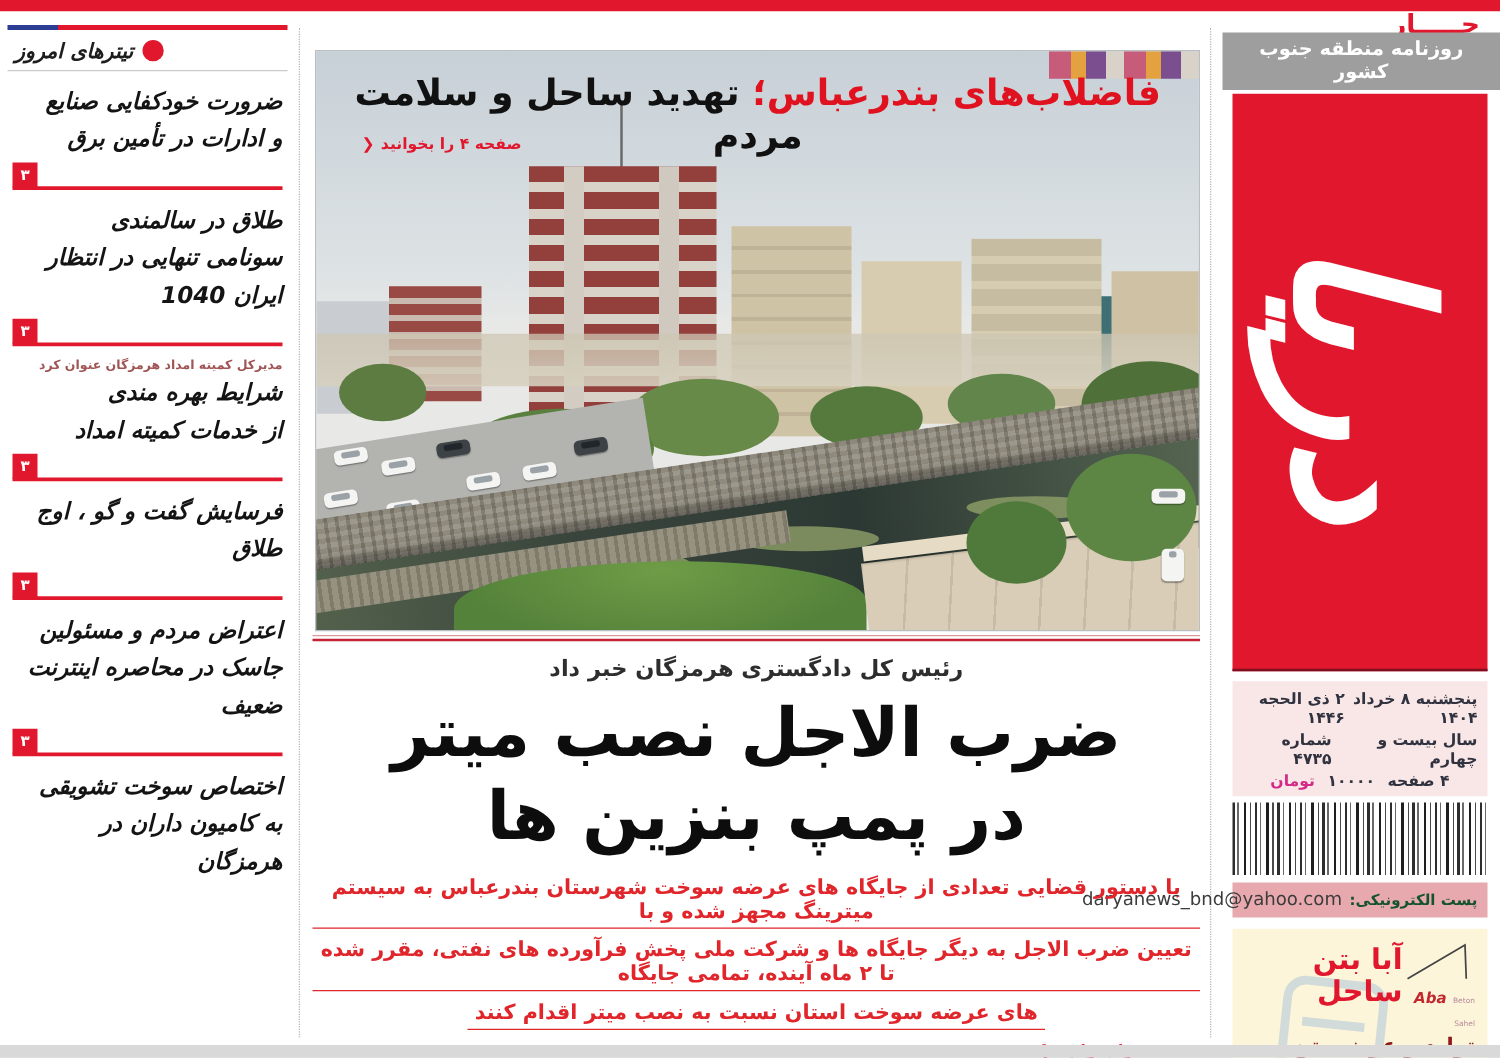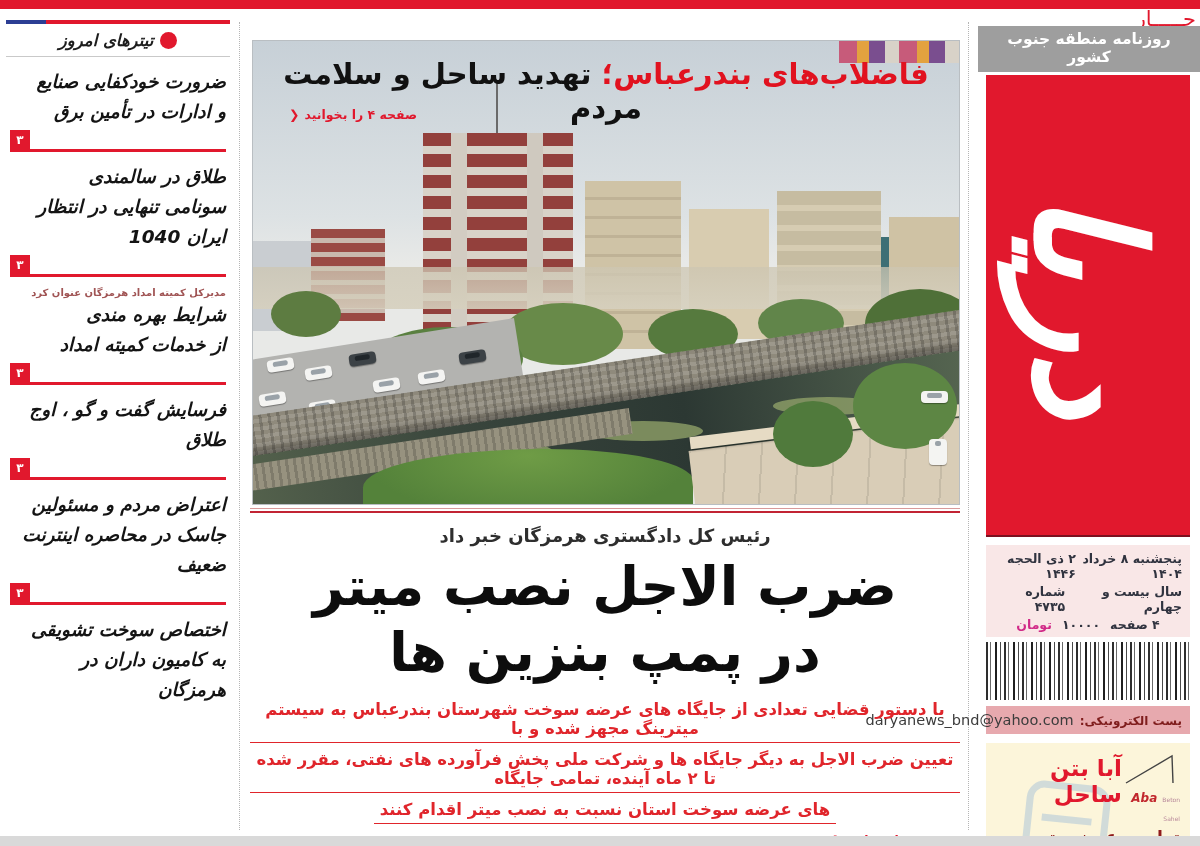--- a/index.html
+++ b/index.html
@@ -2,22 +2,22 @@
 <html lang="fa" dir="rtl"><head>
 <meta charset="utf-8">
 <style>
   * { margin:0; padding:0; box-sizing:border-box; }
   body { background:#888; font-family:"DejaVu Sans", sans-serif; }
   .page { position:relative; width:1200px; height:846px; margin:0 auto; background:#fff;
           overflow:hidden; direction:rtl; font-family:"DejaVu Sans", sans-serif; }
 
   
   .top-red-bar { position:absolute; top:0; left:0; right:0; height:9px; background:#e1182d; }
-  .top-fragment { position:absolute; top:7px; right:4px; height:22px; overflow:hidden;
-                  color:#e1182d; font-weight:normal; font-size:21px; letter-spacing:1px;
+  .top-fragment { position:absolute; top:7px; right:16px; height:22px; overflow:hidden;
+                  color:#e1182d; font-weight:bold; font-size:21px; letter-spacing:1px;
                   text-shadow:0 0 2px #fff; }
   .bottom-strip { position:absolute; bottom:0; left:0; right:0; height:10px; background:#d9d9d9; }
   .v-sep { position:absolute; top:22px; bottom:16px; border-left:1px dotted #b5b5b5; }
   .v-sep.left  { left:239px; }
   .v-sep.right { left:968px; }
 
   
   .right-col { position:absolute; top:26px; right:0; width:222px; }
   .tagline-bar { background:#9e9e9e; color:#fff; font-weight:bold; font-size:15.5px;
                  text-align:center; padding:4px 6px 6px; }
@@ -29,41 +29,41 @@
   .dateline { background:#f9e7e7; margin:8px 10px 0 8px; padding:6px 8px 5px; color:#30333f;
               font-size:12.5px; font-weight:bold; }
   .dateline .row { display:flex; justify-content:space-between; margin-bottom:3px; }
   .dateline .row.center { justify-content:center; gap:10px; margin-bottom:0; }
   .price-unit { color:#d12a88; }
   .barcode { margin:5px 10px 0 8px; height:58px; background:
       repeating-linear-gradient(90deg,#2e2e2e 0 2px,#fff 2px 4px,#6a6a6a 4px 5px,#fff 5px 9px,
                                 #1f1f1f 9px 11px,#fff 11px 14px,#4a4a4a 14px 15px,#fff 15px 18px); }
   .email-bar { background:#e7a9ae; margin:6px 10px 0 8px; padding:6px 8px; display:flex;
                justify-content:flex-start; gap:6px; align-items:baseline; }
-  .email-label { color:#7f1d1d; font-size:12px; font-weight:bold; white-space:nowrap; }
+  .email-label { color:#14532d; font-size:12px; font-weight:bold; white-space:nowrap; }
   .email-addr { color:#3c3c3c; font-size:14.5px; direction:ltr; }
   .ad-box { background:#fcf5da; margin:9px 10px 0 8px; padding:10px 10px 8px; position:relative;
             height:162px; overflow:hidden; }
   .ad-watermark { position:absolute; left:38px; top:40px; width:84px; height:84px;
                   border:7px solid rgba(110,160,215,.30); border-radius:18px; transform:rotate(6deg); }
   .ad-watermark:after { content:""; position:absolute; left:10px; top:26px; right:10px;
                   border-top:7px solid rgba(110,160,215,.30); }
   .ad-head { display:flex; justify-content:space-between; align-items:flex-start; position:relative; }
   .ad-logo { width:58px; }
   .ad-logo svg { display:block; }
   .ad-logo-main { color:#c1272d; font-size:12px; font-weight:bold; font-style:italic; }
   .ad-logo-sub { color:#b8889a; font-size:6px; }
   .ad-title { color:#e1182d; font-size:23px; font-weight:bold; padding-top:2px; }
   .ad-subtitle { color:#8f1b1b; font-size:17px; font-weight:bold; text-align:right; margin-top:2px;
                  position:relative; }
 
   
   .left-col { position:absolute; top:20px; left:0; width:232px; padding:0 2px 0 6px; }
   .panel-rule { height:4px; background:linear-gradient(to left, #e1182d 82%, #2c3e94 82%); }
-  .panel-head { display:flex; align-items:center; justify-content:center; gap:7px;
+  .panel-head { display:flex; align-items:center; justify-content:flex-end; gap:7px;
                 padding:7px 6px 6px; border-bottom:1px solid #c9c9c9; }
   .bullet { width:17px; height:17px; border-radius:50%; background:#e1182d; flex:0 0 auto; }
   .panel-title { font-size:16.5px; font-weight:bold; color:#1d1d1d; font-style:italic; }
   .hl-item { padding:10px 4px 0; }
   .hl-kicker { color:#a05454; font-size:10px; font-weight:bold; text-align:right; margin-bottom:2px; }
   .hl-line { color:#141414; font-size:18.5px; font-weight:bold; text-align:right; line-height:1.62;font-style:italic; }
   .item-rule { position:relative; border-bottom:3px solid #e1182d; height:20px; margin-top:5px; }
   .page-badge { position:absolute; left:0; bottom:-1px; width:20px; height:20px; background:#e1182d;
                 color:#fff; font-size:12px; font-weight:bold; display:flex; align-items:center;
                 justify-content:center; }

